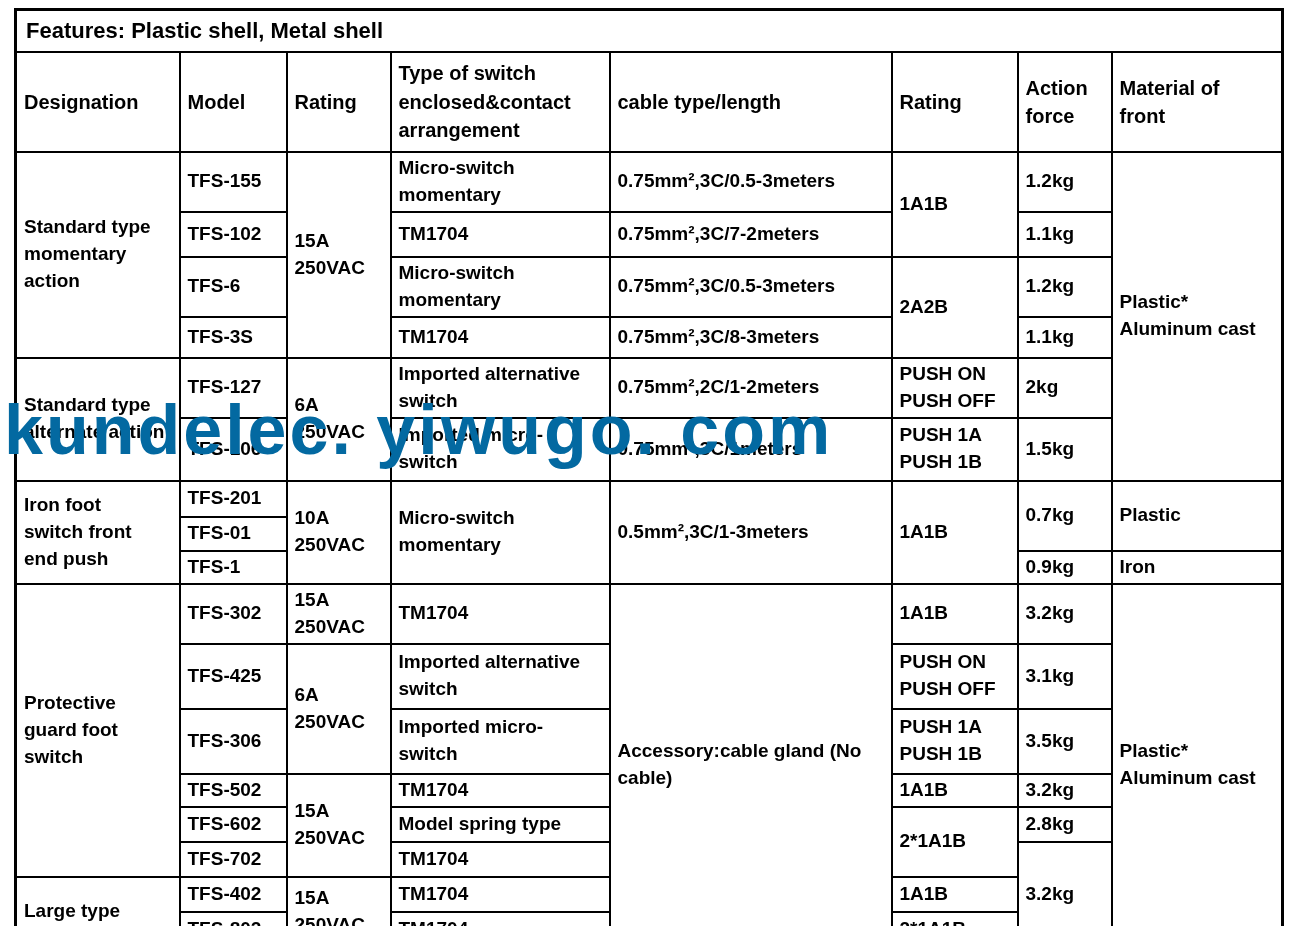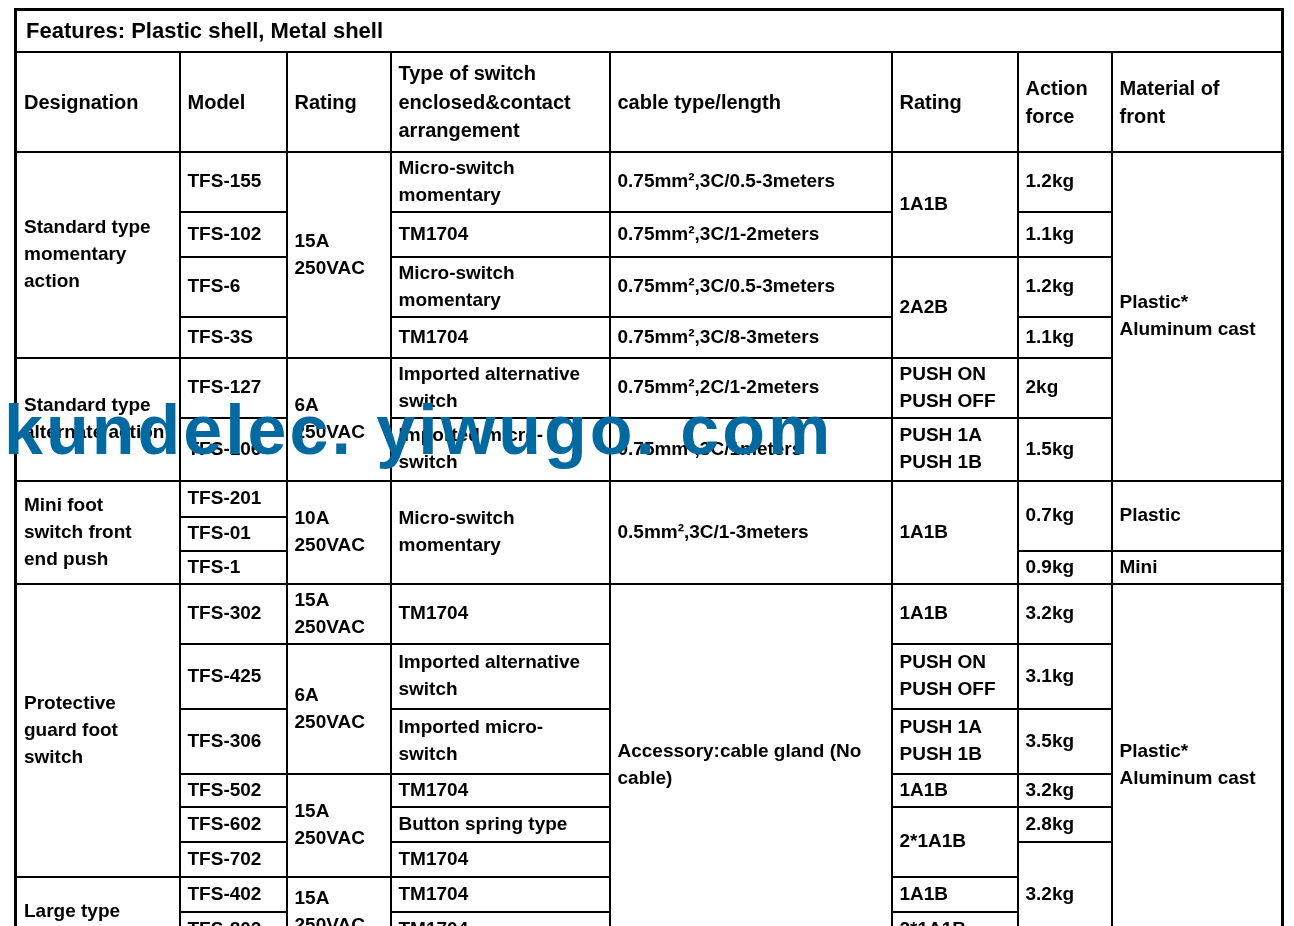--- a/index.html
+++ b/index.html
@@ -107,21 +107,21 @@
 momentary</td>
       <td>0.75mm²,3C/0.5-3meters</td>
       <td rowspan="2">1A1B</td>
       <td>1.2kg</td>
       <td rowspan="6">Plastic*
 Aluminum cast</td>
     </tr>
     <tr style="height:45px">
       <td>TFS-102</td>
       <td>TM1704</td>
-      <td>0.75mm²,3C/1-2meters</td>
+      <td>0.75mm²,3C/7-2meters</td>
       <td>1.1kg</td>
     </tr>
     <tr style="height:50px">
       <td>TFS-6</td>
       <td>Micro-switch
 momentary</td>
       <td>0.75mm²,3C/0.5-3meters</td>
       <td rowspan="2">2A2B</td>
       <td>1.2kg</td>
     </tr>
@@ -149,40 +149,40 @@
       <td>TFS-106</td>
       <td>Imported micro-
 switch</td>
       <td>0.75mm²,3C/1meters</td>
       <td>PUSH 1A
 PUSH 1B</td>
       <td>1.5kg</td>
     </tr>
 
     <tr style="height:36px">
-      <td rowspan="3">Mini foot
+      <td rowspan="3">Iron foot
 switch front
 end push</td>
       <td>TFS-201</td>
       <td rowspan="3">10A
 250VAC</td>
       <td rowspan="3">Micro-switch
 momentary</td>
       <td rowspan="3">0.5mm²,3C/1-3meters</td>
       <td rowspan="3">1A1B</td>
       <td rowspan="2">0.7kg</td>
       <td rowspan="2">Plastic</td>
     </tr>
     <tr style="height:34px">
       <td>TFS-01</td>
     </tr>
     <tr style="height:33px">
       <td>TFS-1</td>
       <td>0.9kg</td>
-      <td>Mini</td>
+      <td>Iron</td>
     </tr>
 
     <tr style="height:58px">
       <td rowspan="6">Protective
 guard foot
 switch</td>
       <td>TFS-302</td>
       <td>15A
 250VAC</td>
       <td>TM1704</td>
@@ -214,21 +214,21 @@
     <tr style="height:30px">
       <td>TFS-502</td>
       <td rowspan="3">15A
 250VAC</td>
       <td>TM1704</td>
       <td>1A1B</td>
       <td>3.2kg</td>
     </tr>
     <tr style="height:35px">
       <td>TFS-602</td>
-      <td>Button spring type</td>
+      <td>Model spring type</td>
       <td rowspan="2">2*1A1B</td>
       <td>2.8kg</td>
     </tr>
     <tr style="height:35px">
       <td>TFS-702</td>
       <td>TM1704</td>
       <td rowspan="3">3.2kg</td>
     </tr>
 
     <tr style="height:35px">

